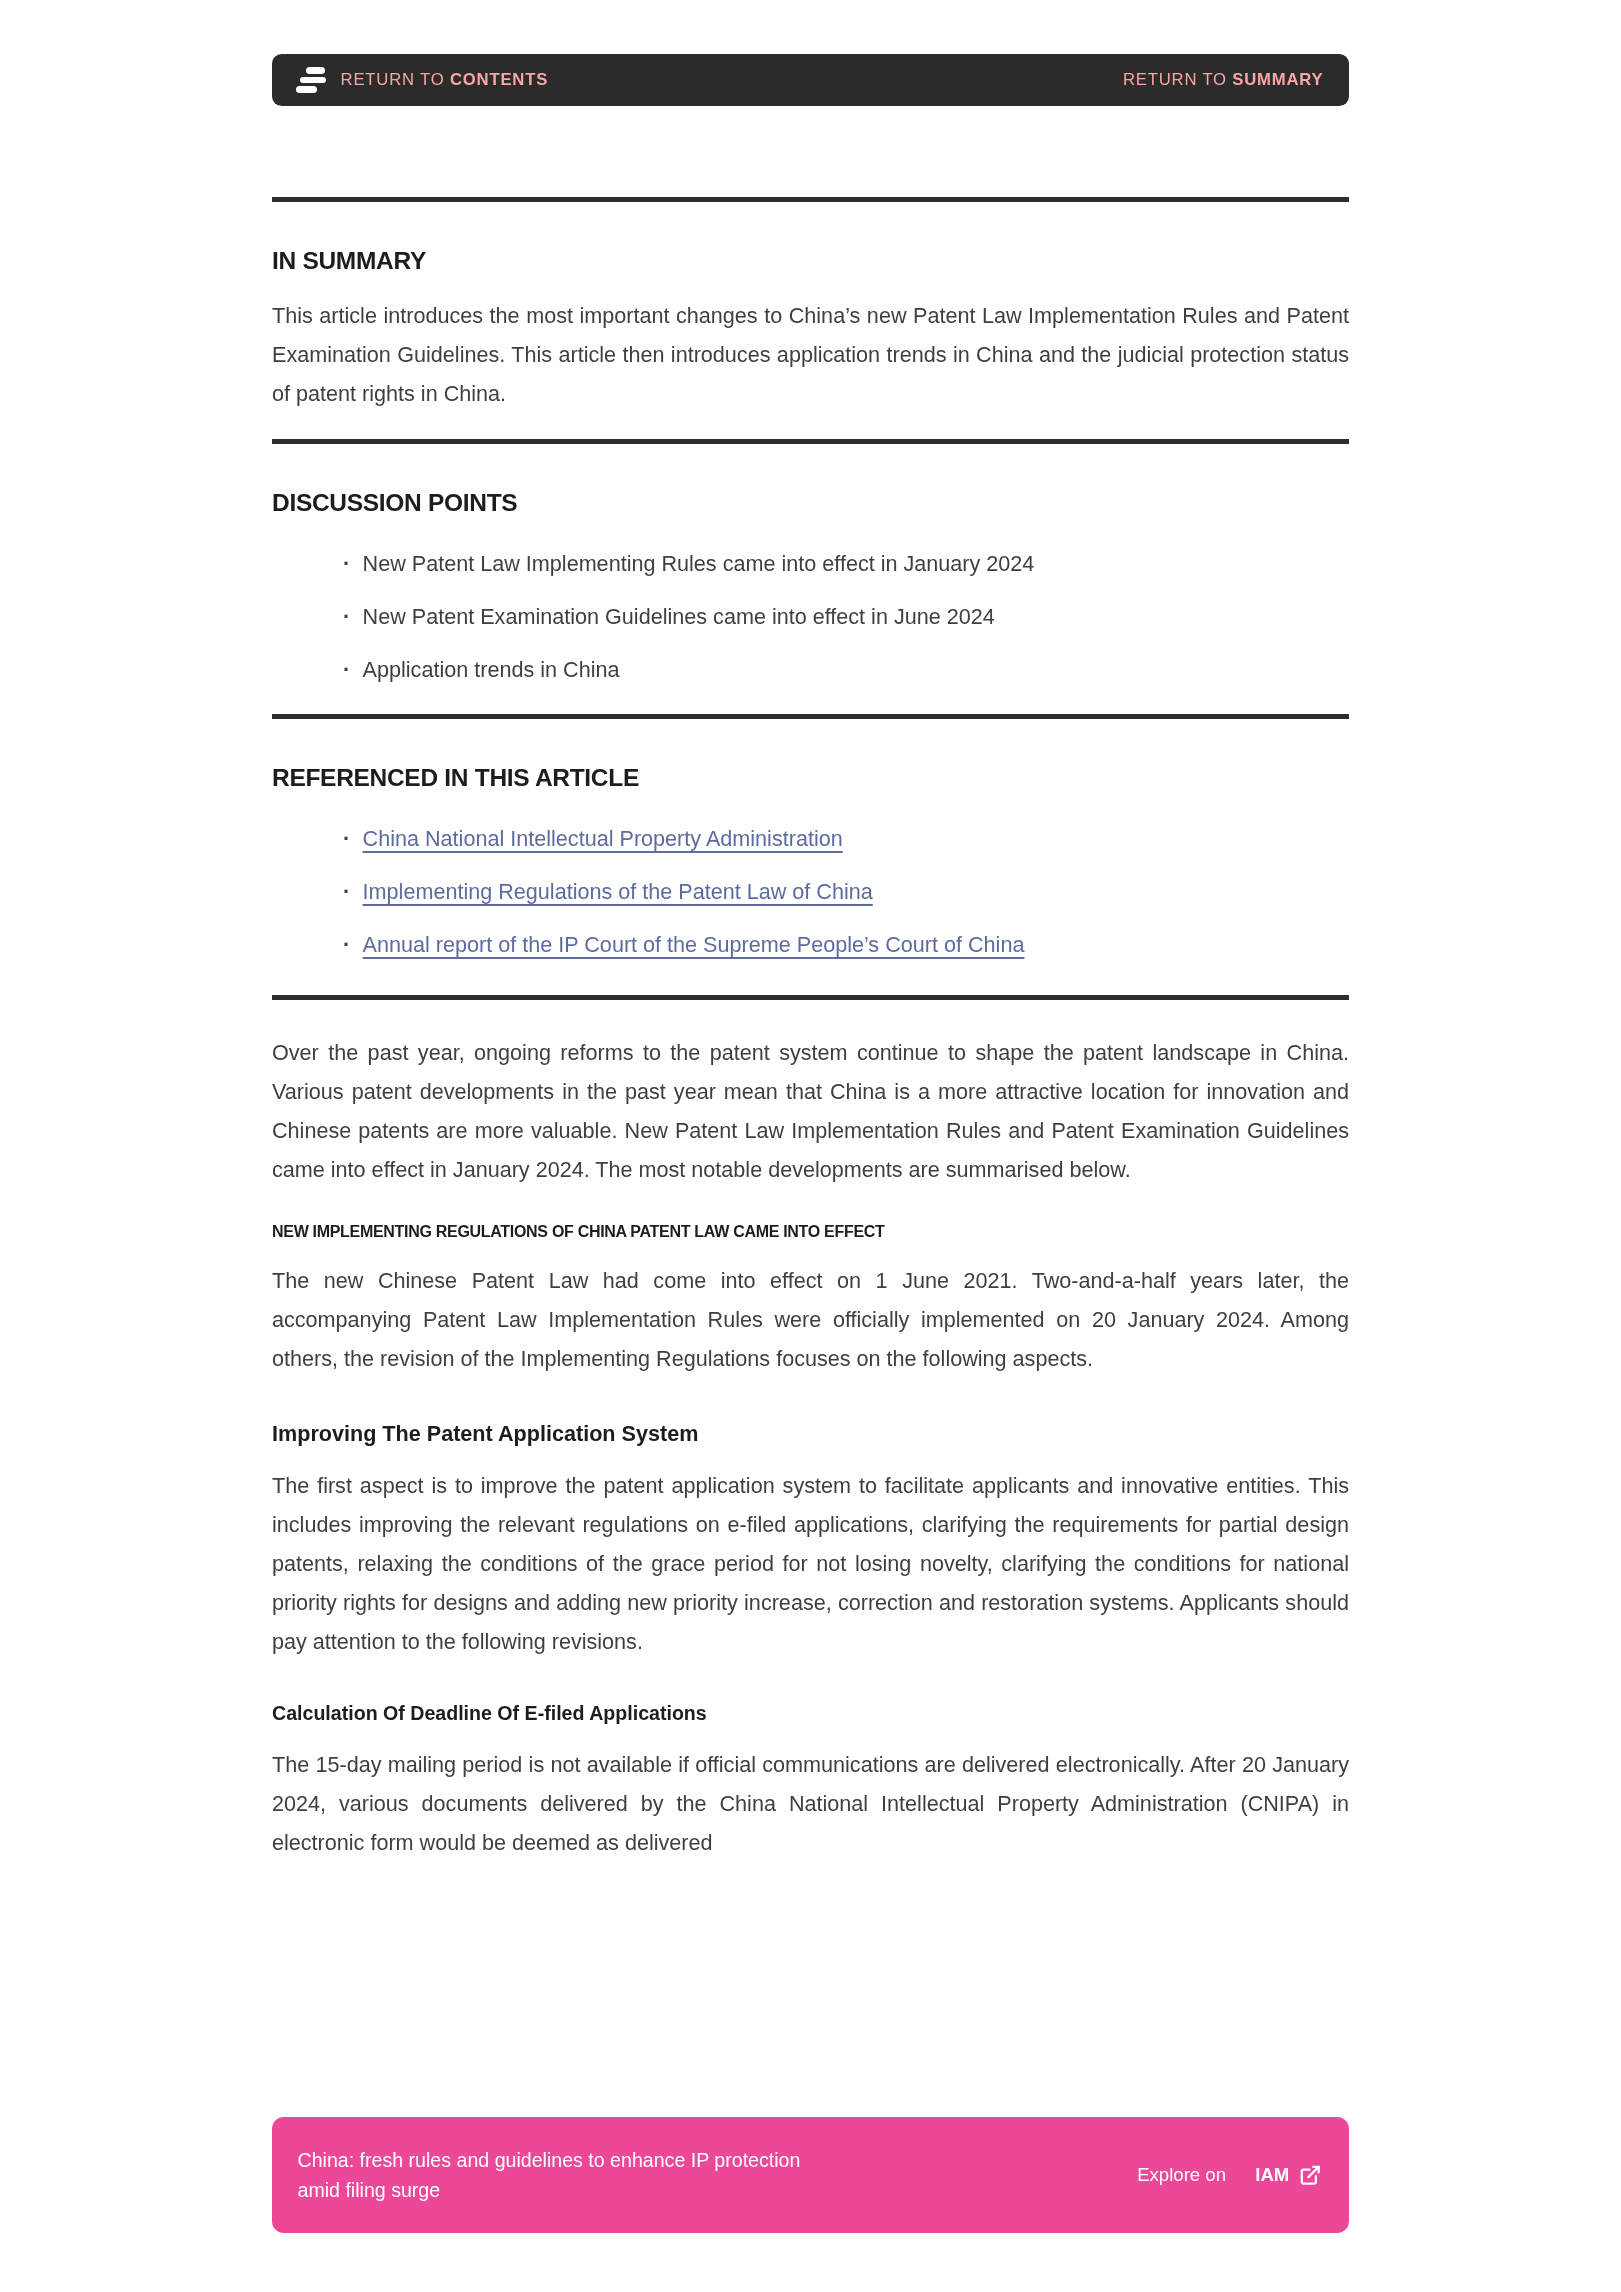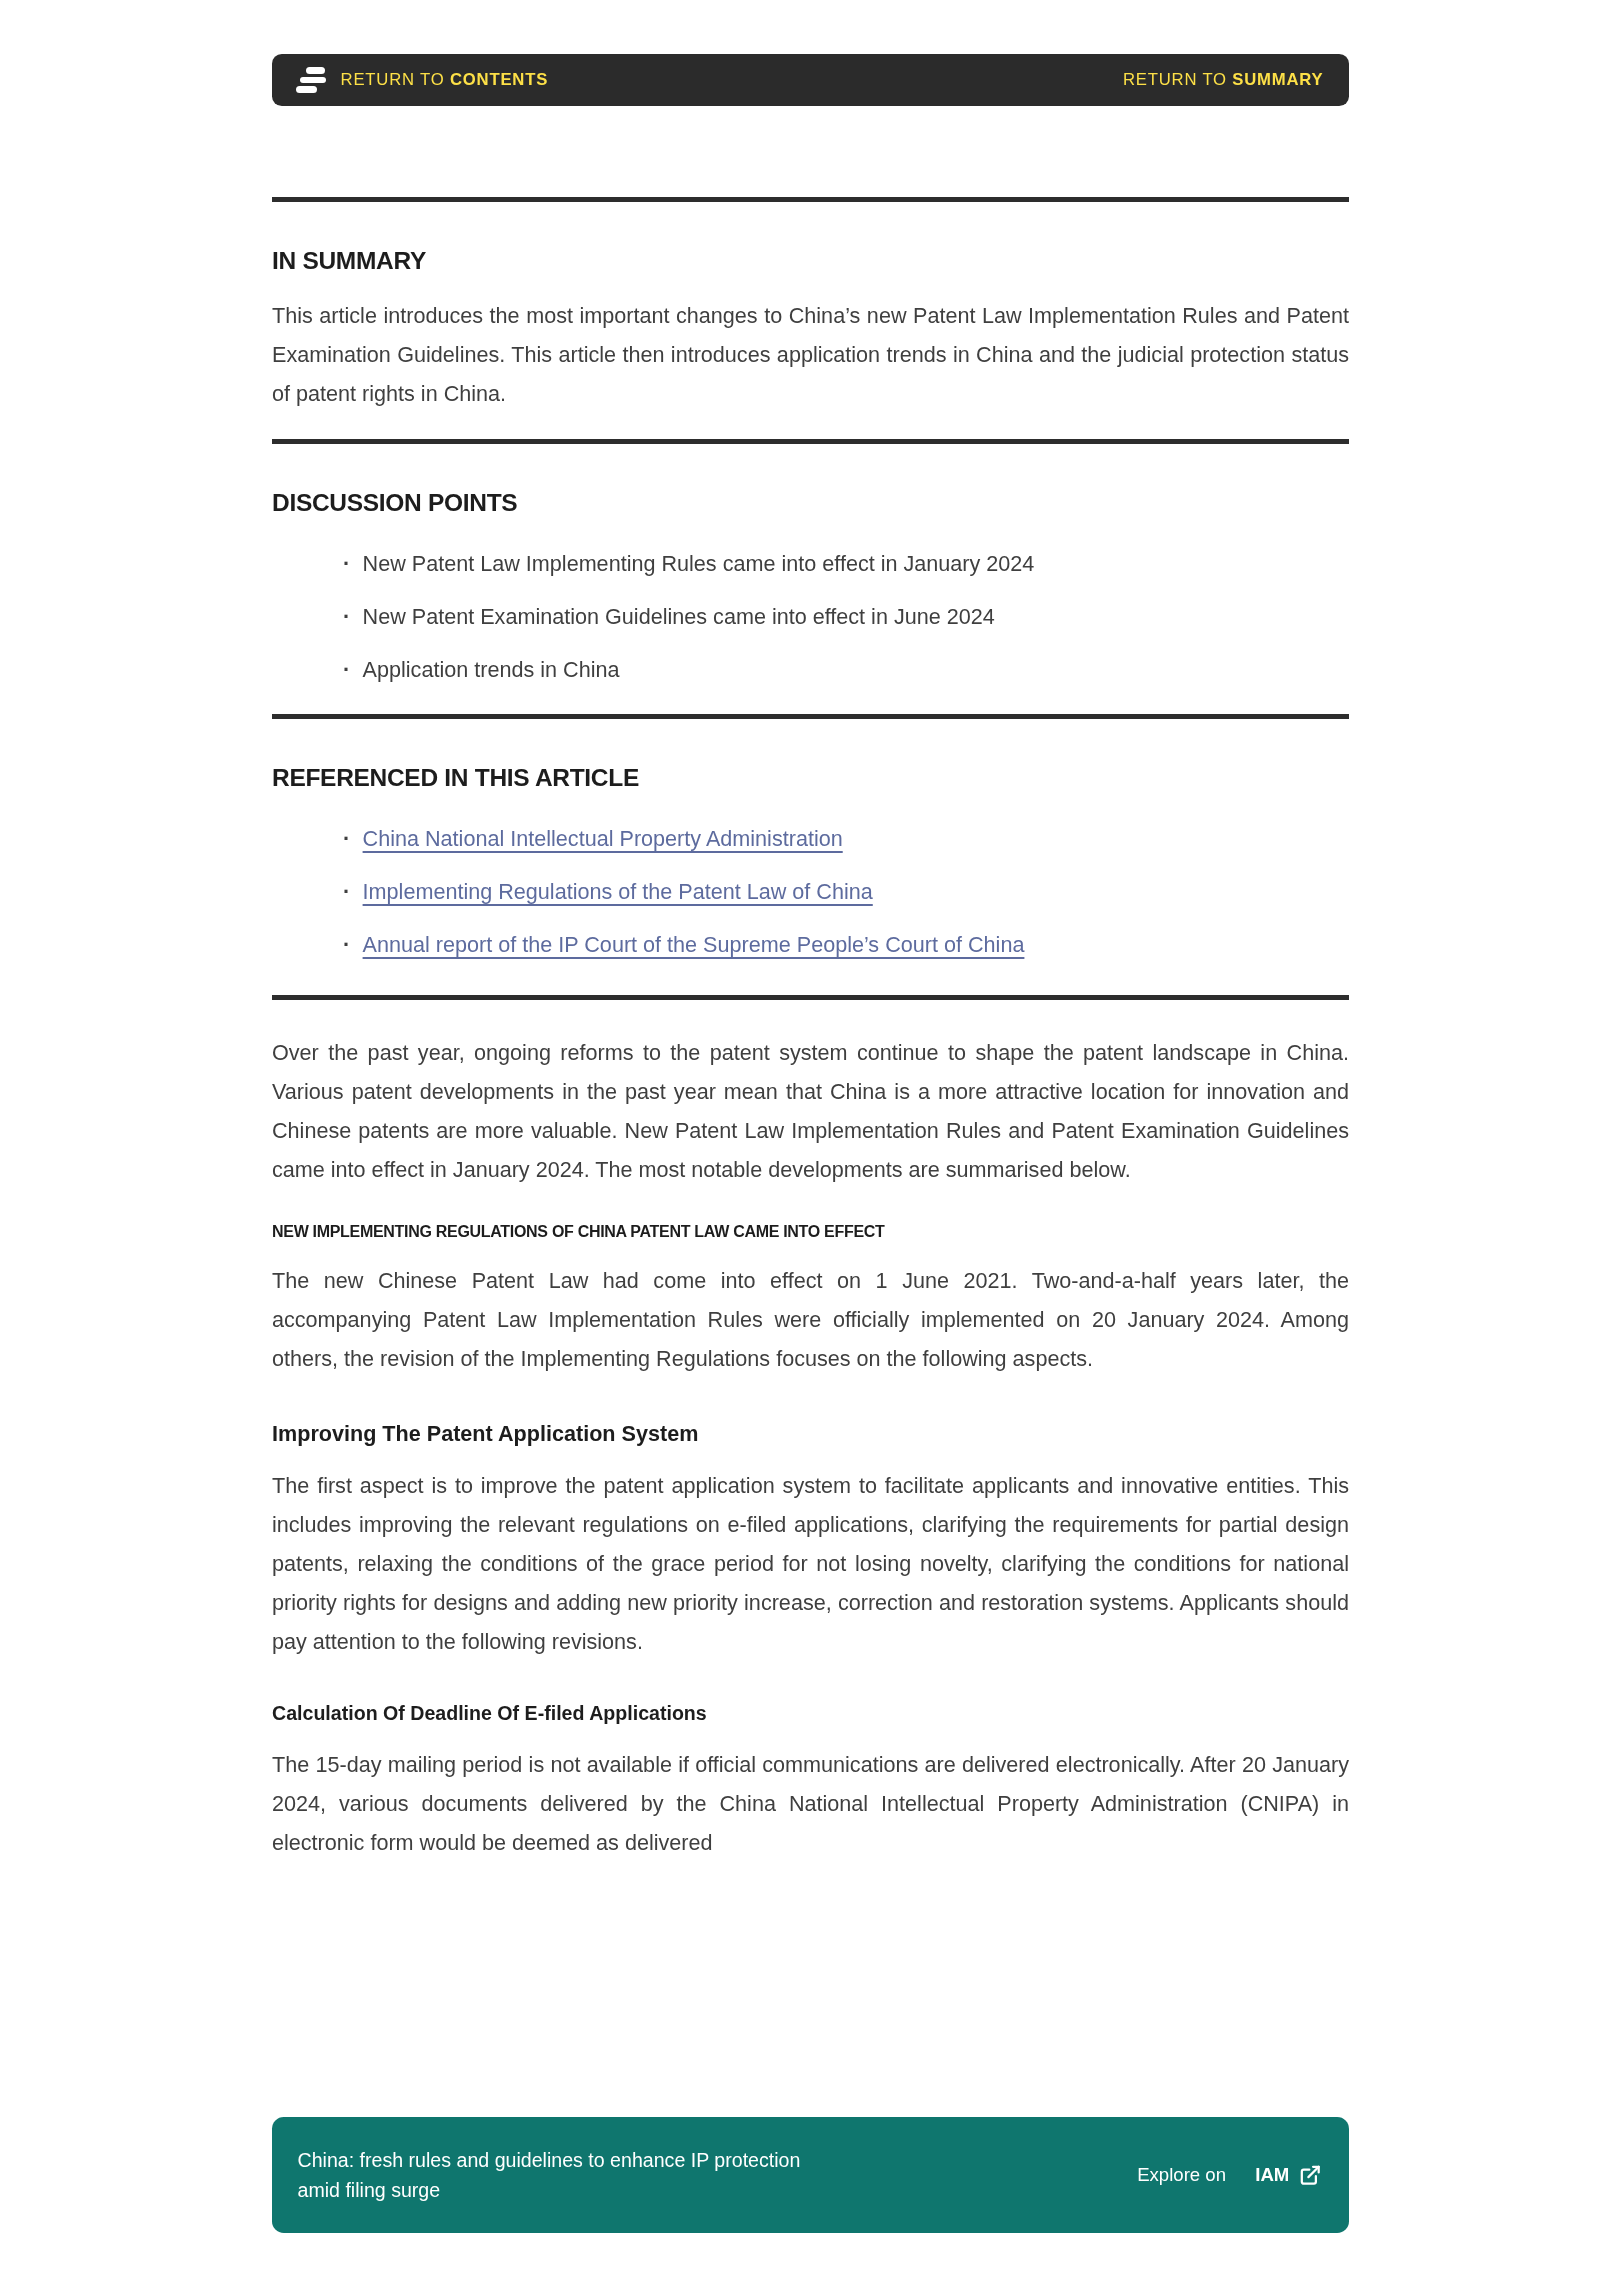--- a/index.html
+++ b/index.html
@@ -19,21 +19,21 @@
     height: 52px;
     background: #2b2b2b;
     border-radius: 9.8px;
     display: flex;
     align-items: center;
     justify-content: space-between;
     padding: 0 25.5px 0 23.5px;
   }
   .navlink {
     display: flex; align-items: center;
-    color: #fde047; text-decoration: none;
+    color: #fca5a5; text-decoration: none;
     font-size: 16.7px; letter-spacing: 0.8px;
     cursor: pointer;
   }
   .navlink b { font-weight: bold; }
   .navlink .pre { font-weight: normal; white-space: pre; }
   .list-icon { display: flex; flex-direction: column; gap: 2.9px; margin-right: 14.7px; }
   .list-icon i { display: block; height: 6.9px; border-radius: 3.9px; background: #ffffff; }
   .list-icon .b1 { width: 18.6px; margin-left: 10.8px; }
   .list-icon .b2 { width: 25.5px; margin-left: 4.9px; }
   .list-icon .b3 { width: 21.6px; margin-left: 0; }
@@ -88,21 +88,21 @@
     text-decoration: underline;
     text-underline-offset: 4.9px;
     cursor: pointer;
   }
 
   
   .footer {
     position: absolute;
     left: 272px; top: 2117px;
     width: 1077px; height: 116px;
-    background: #0f766e;
+    background: #ec4899;
     border-radius: 11.8px;
     display: flex;
     align-items: center;
     justify-content: space-between;
     padding: 0 27.4px 0 25.5px;
     color: #ffffff;
   }
   .footer-title { font-size: 19.6px; line-height: 30px; }
   .footer-title span { display: block; }
   .explore {

